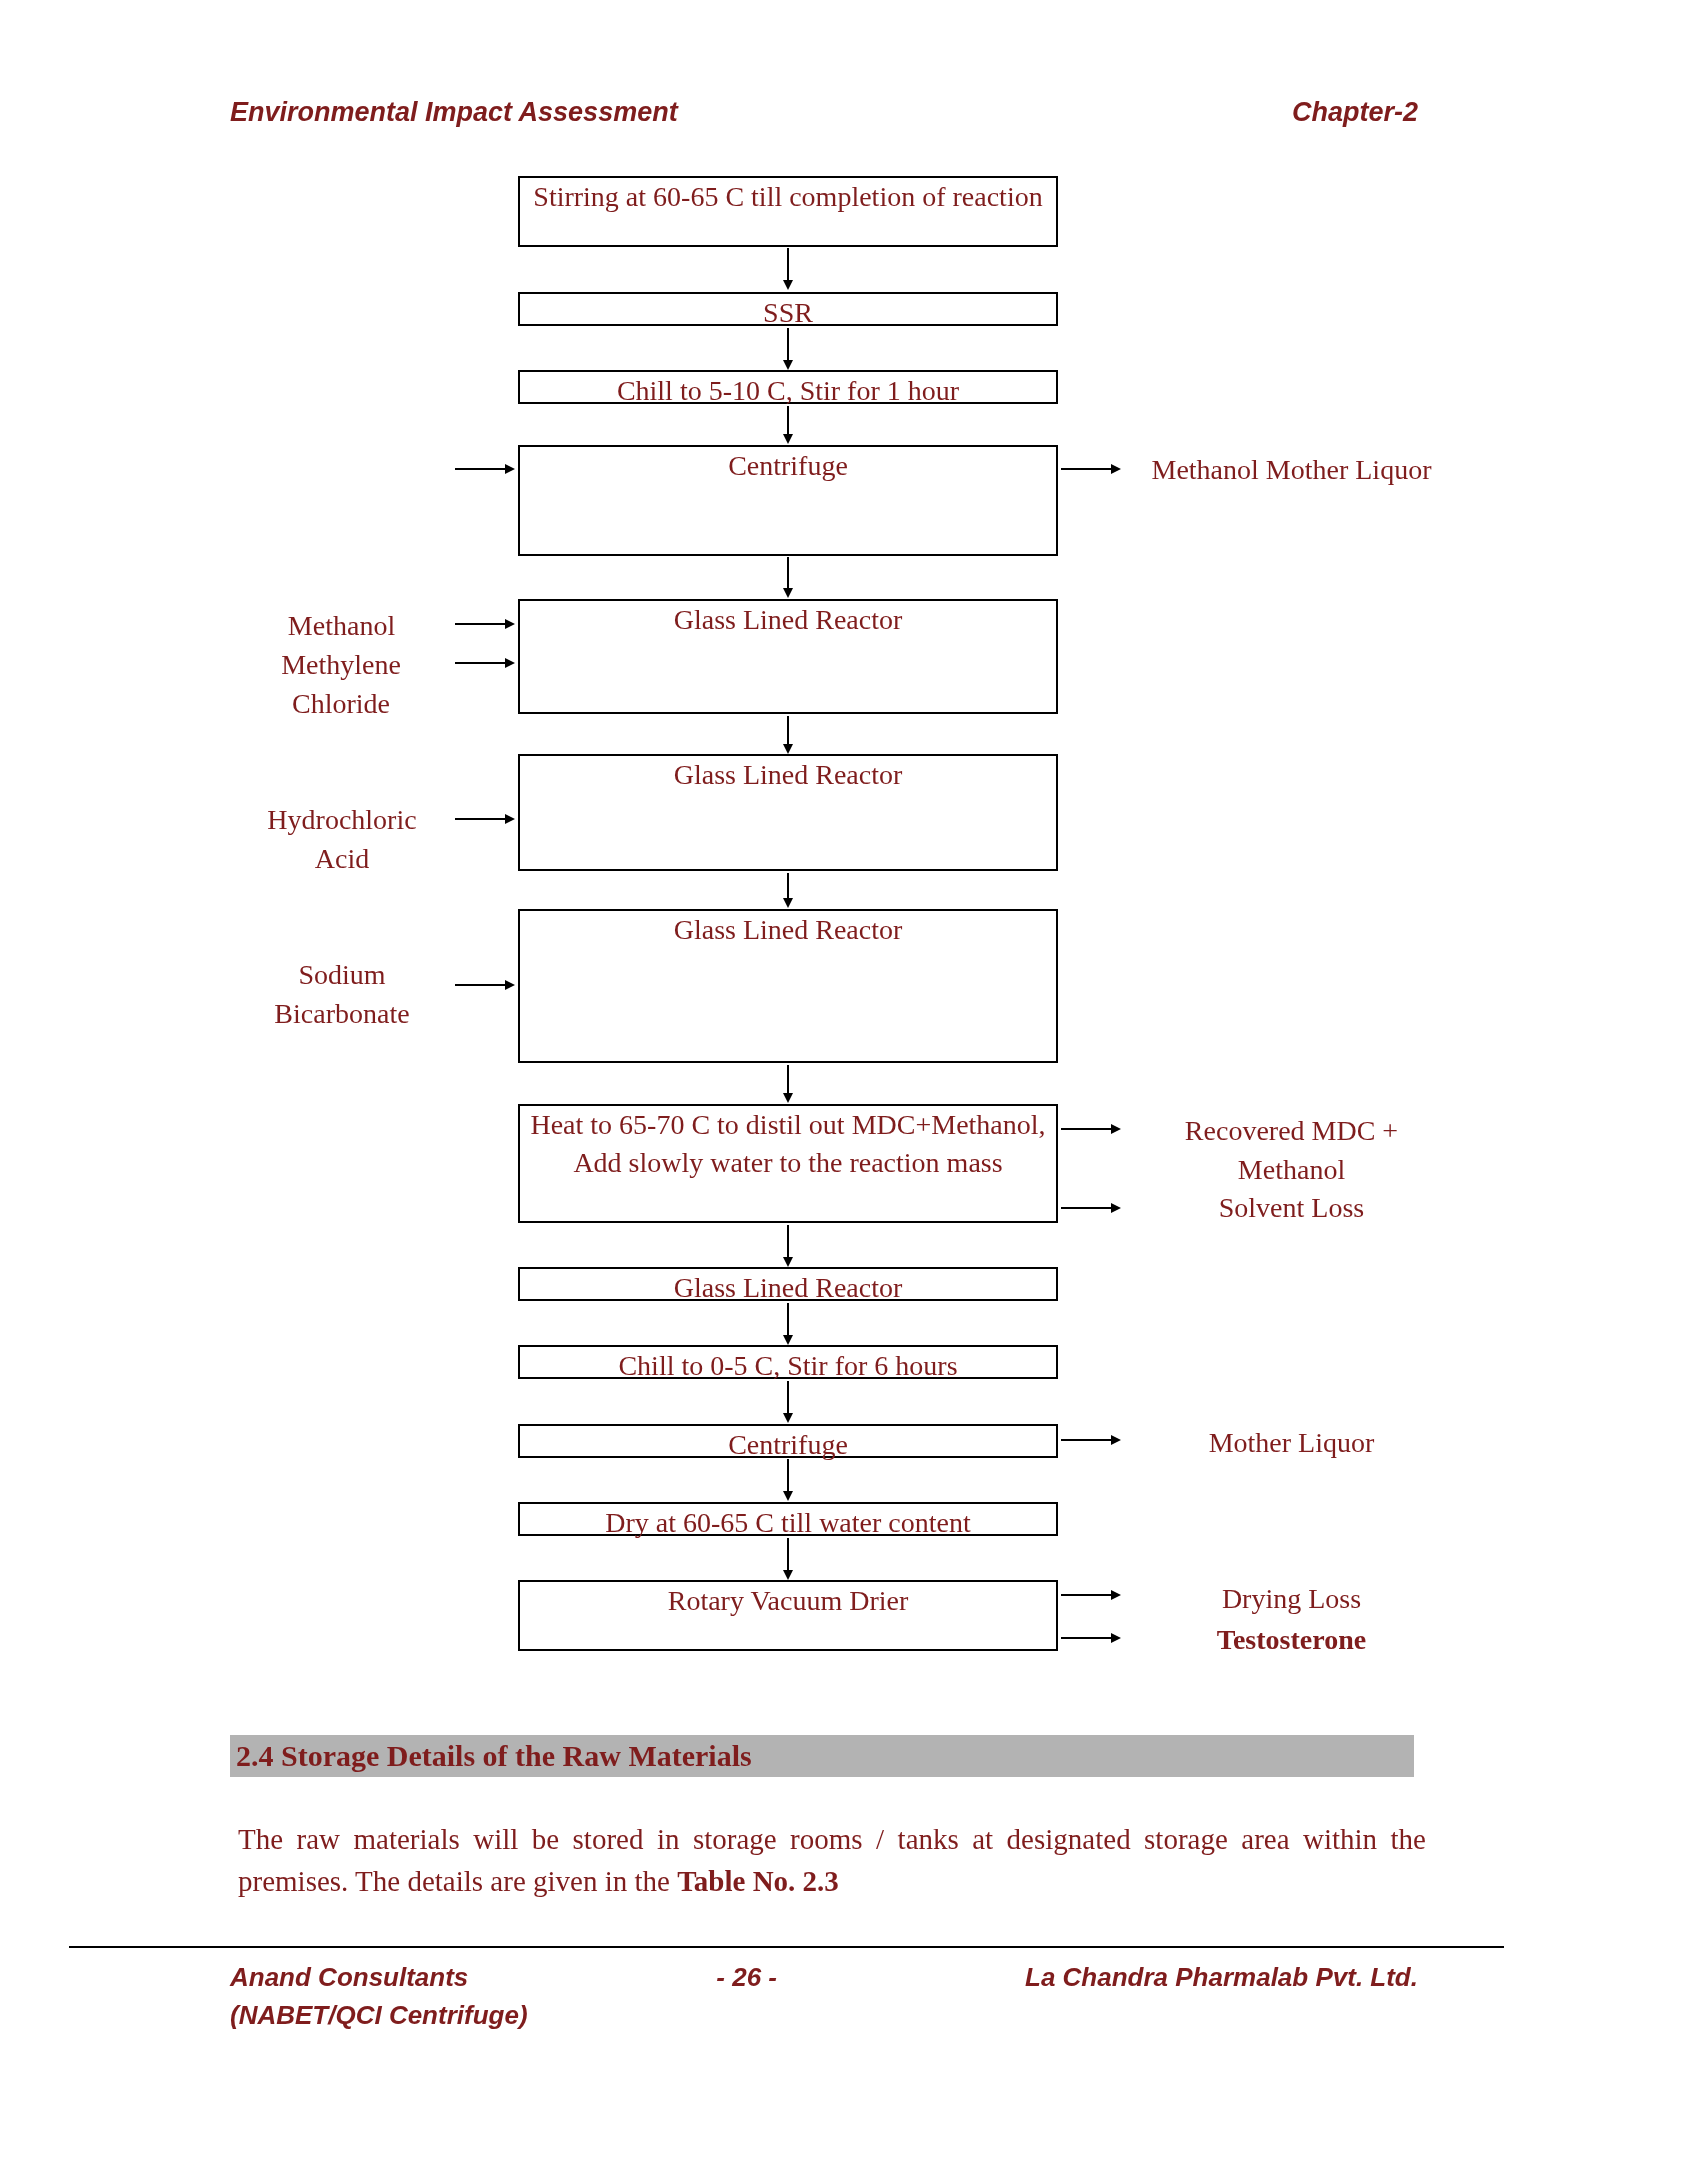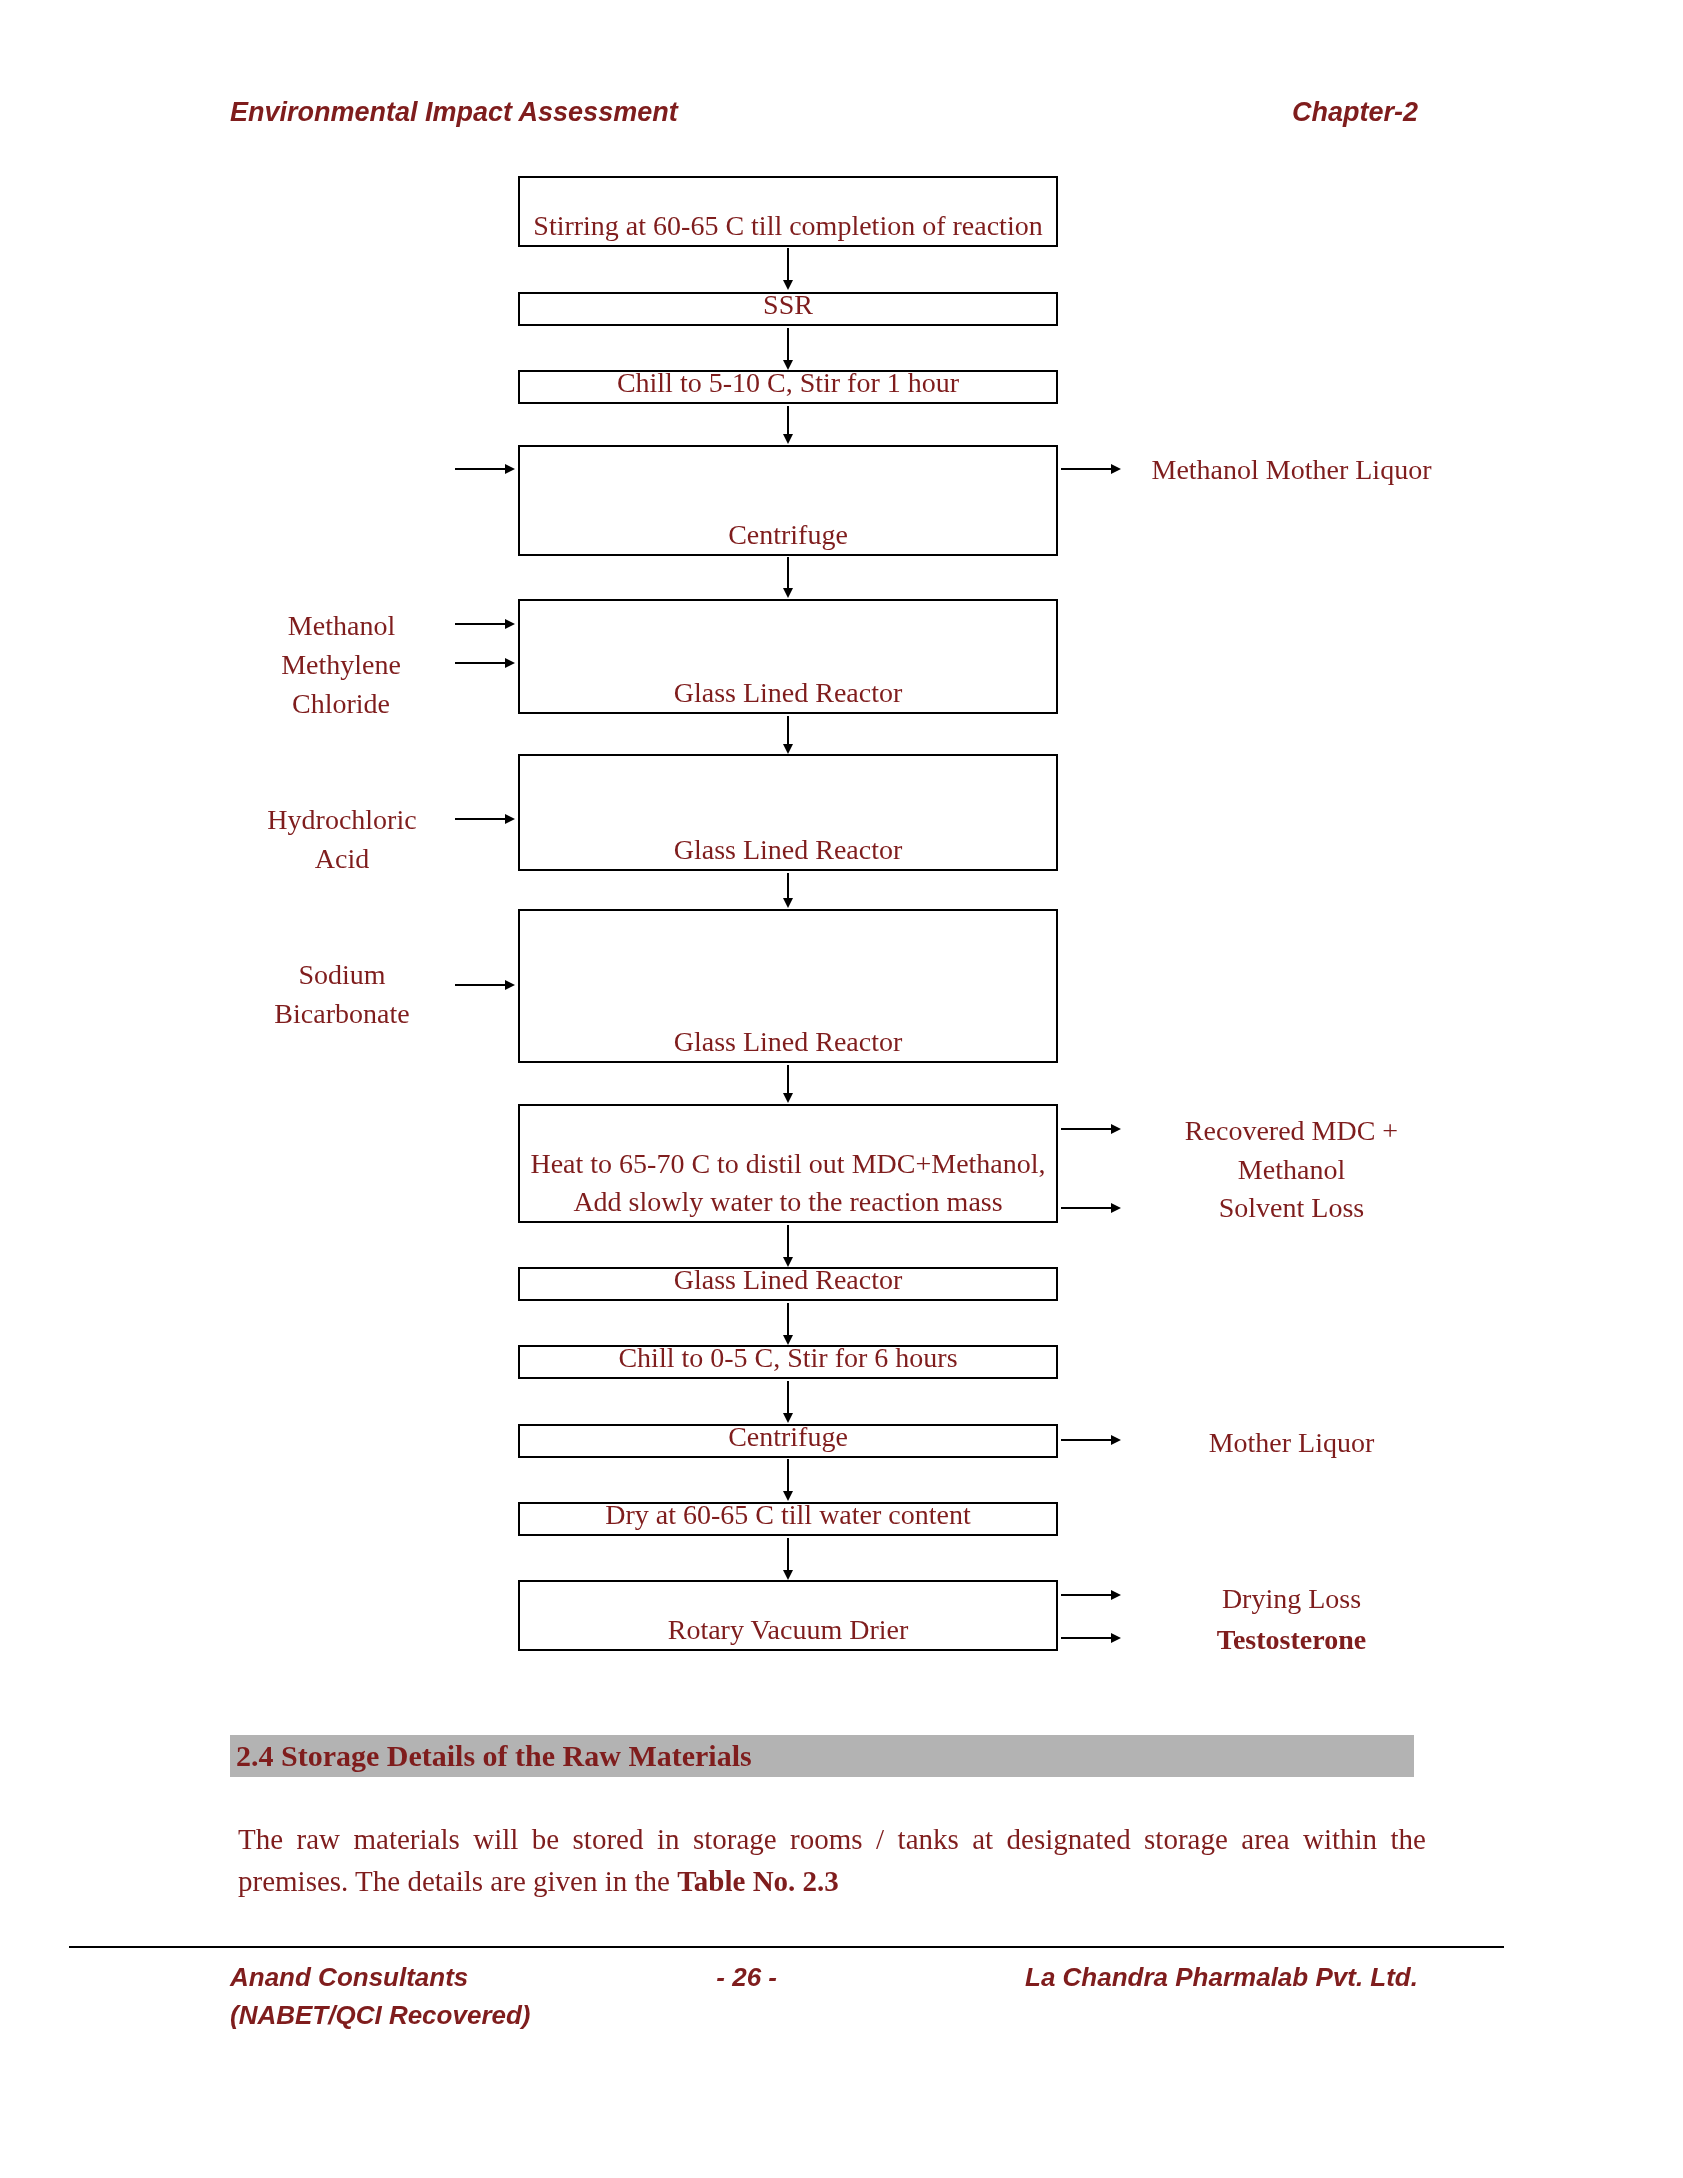--- a/index.html
+++ b/index.html
@@ -10,21 +10,21 @@
   .hdrrow{position:absolute;top:97px;left:230px;width:1188px;display:flex;justify-content:space-between;}
   .hdr{font-family:"Liberation Sans", sans-serif;font-weight:bold;font-style:italic;font-size:27px;}
   .footer-line{position:absolute;top:1946px;left:69px;width:1544px;border-top:2px solid #000;}
   .footerrow{position:absolute;top:1962px;left:230px;width:1188px;display:flex;justify-content:space-between;}
   .ftr{font-family:"Liberation Sans", sans-serif;font-weight:bold;font-style:italic;font-size:26px;}
   .footer-sub{position:absolute;top:2000px;left:230px;font-family:"Liberation Sans", sans-serif;
               font-weight:bold;font-style:italic;font-size:26px;}
 
   
   .fbox{position:absolute;left:518px;width:540px;box-sizing:border-box;border:2px solid #000;
-        display:flex;align-items:flex-end;justify-content:center;text-align:center;
+        display:flex;align-items:flex-start;justify-content:center;text-align:center;
         font-size:28px;line-height:38px;padding:0 10px;background:#fff;}
 
   
   .slabel{position:absolute;text-align:center;font-size:28px;line-height:39px;}
   .bold{font-weight:bold;}
 
   
   .varrow{position:absolute;left:787px;width:0;border-left:2px solid #000;}
   .varrow::after{content:"";position:absolute;bottom:-10px;left:-6px;width:0;height:0;
                  border:5px solid transparent;border-top:10px solid #000;border-bottom:none;}
@@ -130,16 +130,16 @@
 
   <div class="sec-heading">2.4 Storage Details of the Raw Materials</div>
   <p class="body-text"><span>The raw materials will be stored in storage rooms / tanks at designated storage area within the premises. The details are given in the </span><b>Table No. 2.3</b></p>
 
   <div class="footer-line"></div>
   <div class="footerrow">
     <span class="ftr">Anand Consultants</span>
     <span class="ftr">- 26 -</span>
     <span class="ftr">La Chandra Pharmalab Pvt. Ltd.</span>
   </div>
-  <div class="footer-sub">(NABET/QCI Recovered)</div>
+  <div class="footer-sub">(NABET/QCI Centrifuge)</div>
 
 </div>
 
 
 </body></html>

